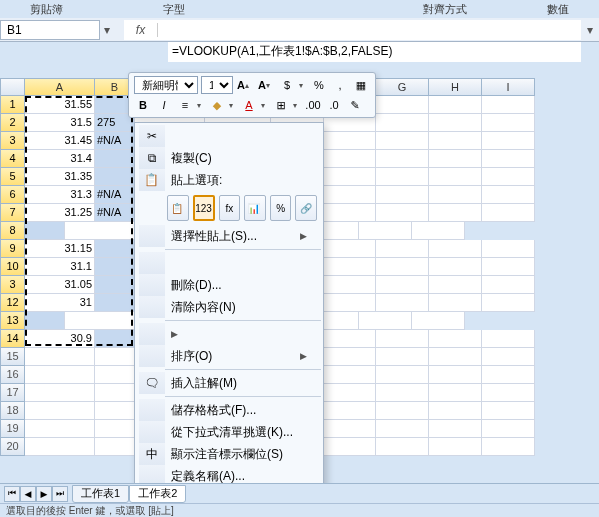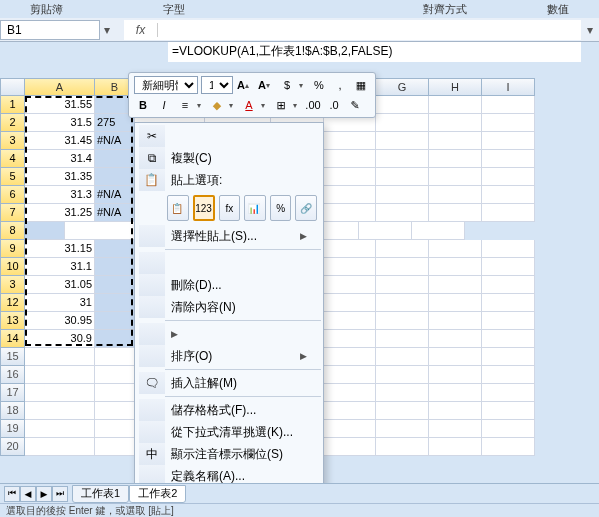--- a/index.html
+++ b/index.html
@@ -232,21 +232,20 @@
       <div class="cell" style="width:70px"></div>
       <div class="cell" style="width:66px"></div>
       <div class="cell" style="width:53px"></div>
       <div class="cell" style="width:52px"></div>
       <div class="cell" style="width:53px"></div>
       <div class="cell" style="width:53px"></div>
       <div class="cell" style="width:53px"></div>
     </div>
     <div class="row">
       <div class="rowh sel">13</div>
-      <div class="cell a marq" style="width:70px">30.95</div>
       <div class="cell selblue" style="width:40px"></div>
       <div class="cell" style="width:70px"></div>
       <div class="cell" style="width:66px"></div>
       <div class="cell" style="width:53px"></div>
       <div class="cell" style="width:52px"></div>
       <div class="cell" style="width:53px"></div>
       <div class="cell" style="width:53px"></div>
       <div class="cell" style="width:53px"></div>
     </div>
     <div class="row">

